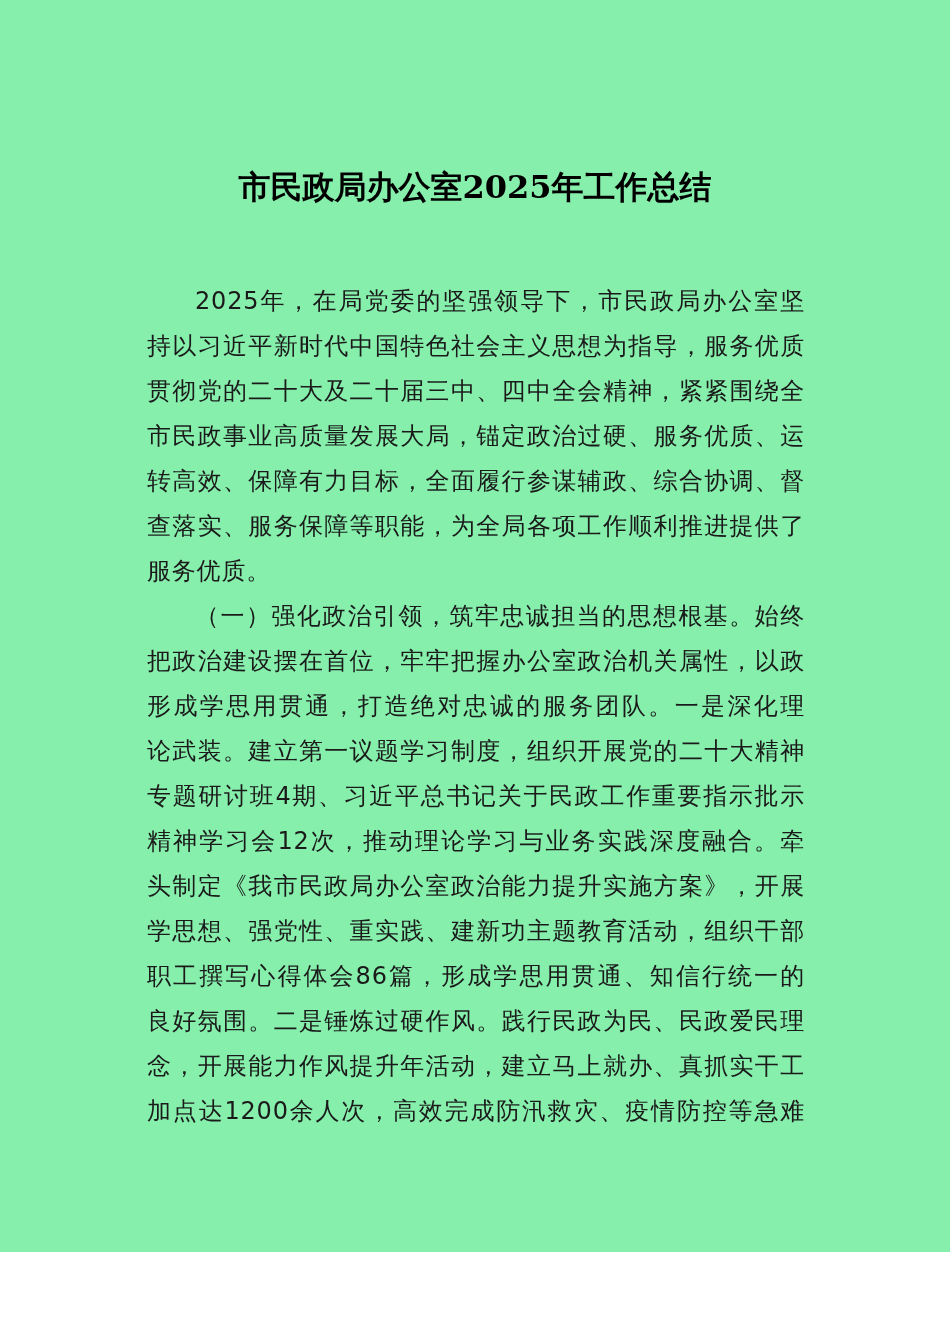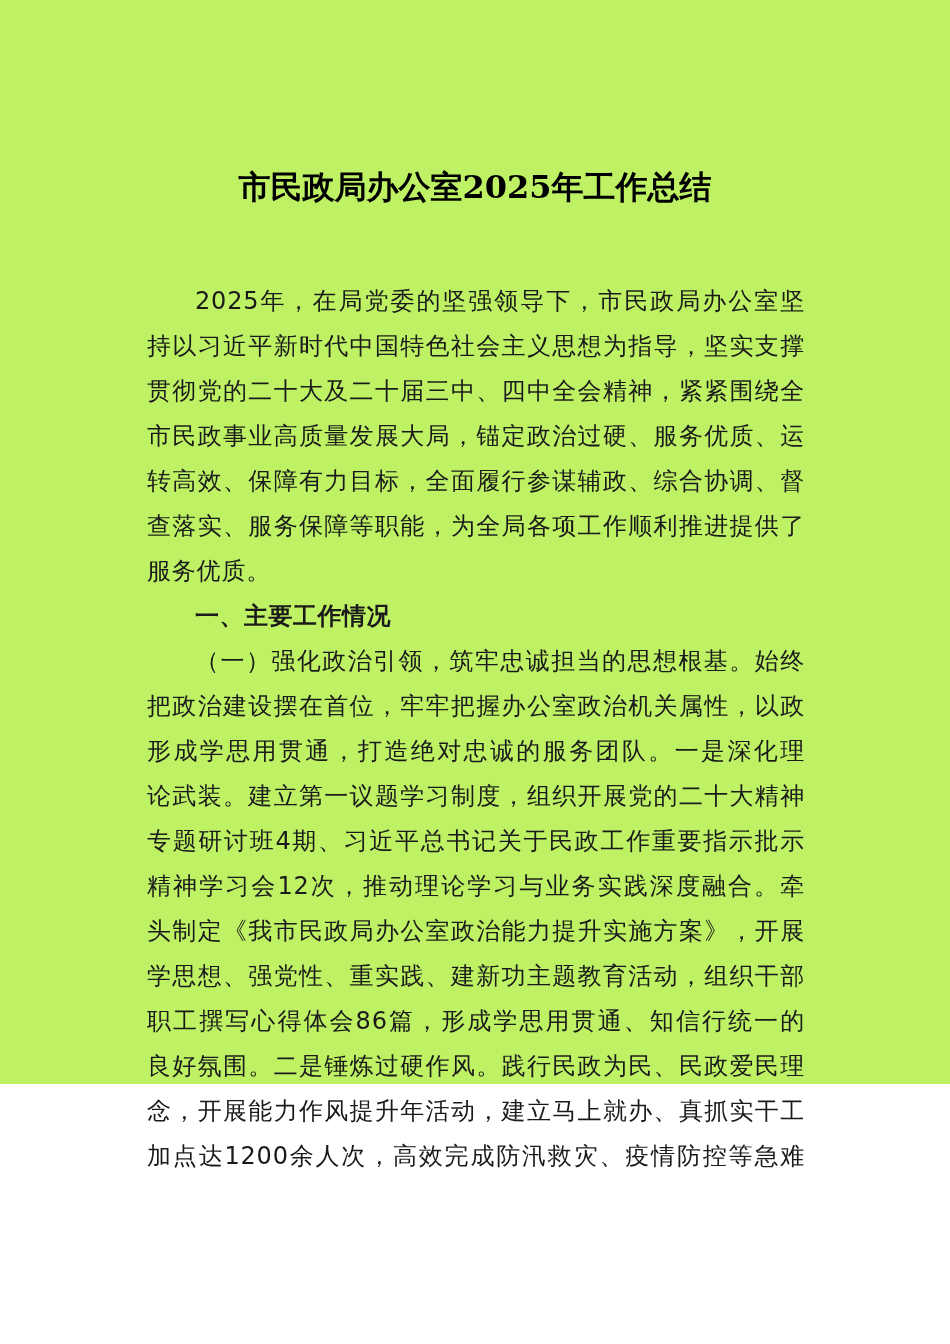--- a/index.html
+++ b/index.html
@@ -1,19 +1,19 @@
 <!DOCTYPE html>
 <html><head>
   <meta charset="utf-8">
   <style>
     html, body { margin: 0; padding: 0; background: #ffffff; }
     body { width: 950px; height: 1344px; position: relative; overflow: hidden; }
     .page {
-      position: absolute; left: 0; top: 0; width: 950px; height: 1084px;
-      background: #bef264; color: #111111;
+      position: absolute; left: 0; top: 0; width: 950px; height: 1252px;
+      background: #86efac; color: #111111;
     }
     .title {
       position: absolute; left: 0; top: 163px; width: 950px;
       text-align: center;
       font-family: "DejaVu Serif", "Liberation Serif", serif;
       font-weight: bold; font-size: 32px; line-height: 48px;
       letter-spacing: 0px; color: #000000;
     }
     .body-block {
       position: absolute; left: 147px; top: 258px; width: 658px;
@@ -36,28 +36,27 @@
     .subhead { font-weight: normal; }
   </style>
 </head>
 <body>
 
 <div class="page">
   <div class="title">市民政局办公室2025年工作总结</div>
 
   <div class="body-block">
     <div class="line indent">2025年，在局党委的坚强领导下，市民政局办公室坚</div>
-    <div class="line">持以习近平新时代中国特色社会主义思想为指导，坚实支撑</div>
+    <div class="line">持以习近平新时代中国特色社会主义思想为指导，服务优质</div>
     <div class="line">贯彻党的二十大及二十届三中、四中全会精神，紧紧围绕全</div>
     <div class="line">市民政事业高质量发展大局，锚定政治过硬、服务优质、运</div>
     <div class="line">转高效、保障有力目标，全面履行参谋辅政、综合协调、督</div>
     <div class="line">查落实、服务保障等职能，为全局各项工作顺利推进提供了</div>
     <div class="line last">服务优质。</div>
 
-    <div class="line heading">一、主要工作情况</div>
 
     <div class="line indent subhead">（一）强化政治引领，筑牢忠诚担当的思想根基。始终</div>
     <div class="line">把政治建设摆在首位，牢牢把握办公室政治机关属性，以政</div>
     <div class="line">形成学思用贯通，打造绝对忠诚的服务团队。一是深化理</div>
     <div class="line">论武装。建立第一议题学习制度，组织开展党的二十大精神</div>
     <div class="line">专题研讨班4期、习近平总书记关于民政工作重要指示批示</div>
     <div class="line">精神学习会12次，推动理论学习与业务实践深度融合。牵</div>
     <div class="line">头制定《我市民政局办公室政治能力提升实施方案》，开展</div>
     <div class="line">学思想、强党性、重实践、建新功主题教育活动，组织干部</div>
     <div class="line">职工撰写心得体会86篇，形成学思用贯通、知信行统一的</div>

